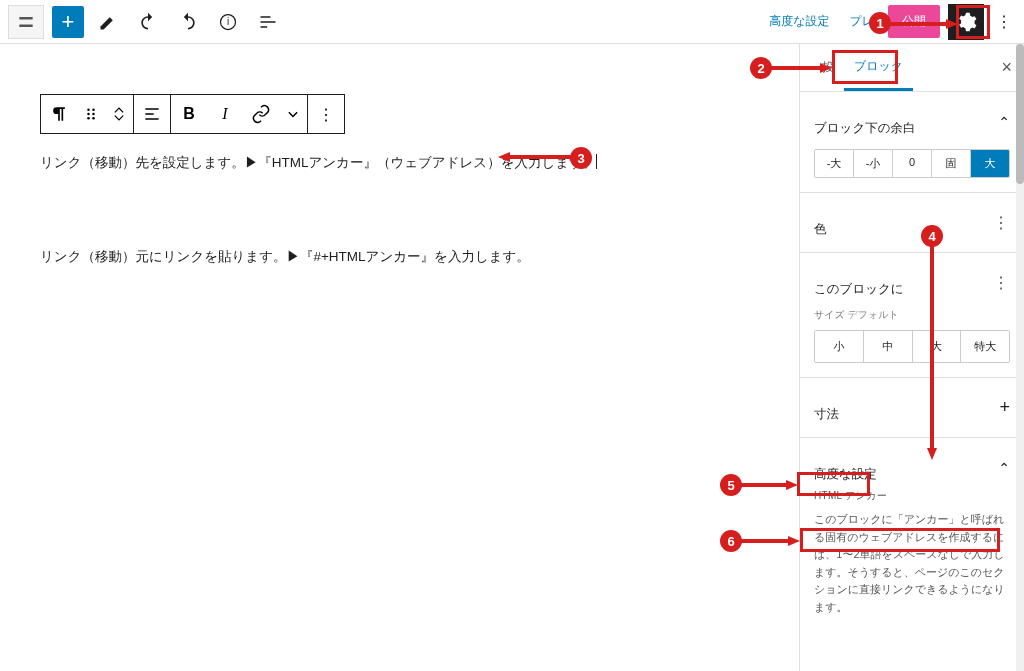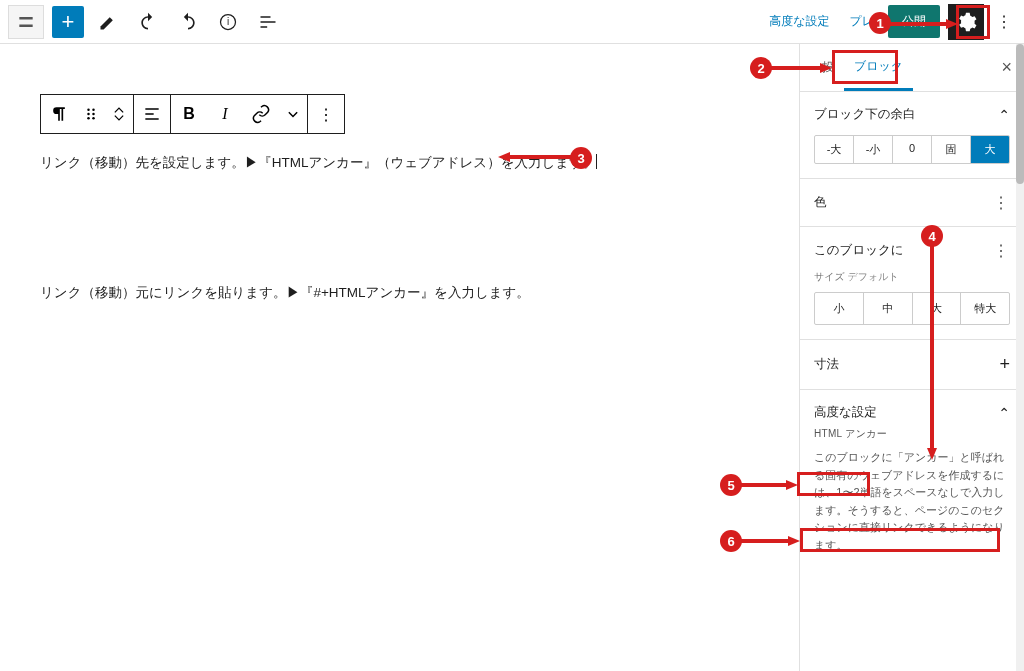--- a/index.html
+++ b/index.html
@@ -6,21 +6,21 @@
 body { background: #fff; width: 1024px; height: 671px; overflow: hidden; position: relative; }
 
 
 .topbar { height: 44px; border-bottom: 1px solid #e0e0e0; display: flex; align-items: center; padding: 0 8px; gap: 8px; }
 .site-icon { width: 36px; height: 34px; background: #f5f5f5; border: 1px solid #ddd; display: flex; align-items: center; justify-content: center; color: #555; font-size: 10px; }
 .add-block { width: 32px; height: 32px; background: #007cba; color: #fff; display: flex; align-items: center; justify-content: center; font-size: 22px; font-weight: 300; cursor: pointer; border-radius: 2px; }
 .tb-icon { width: 32px; height: 32px; display: flex; align-items: center; justify-content: center; color: #1e1e1e; cursor: pointer; }
 .tb-icon svg { width: 20px; height: 20px; }
 .tb-spacer { flex: 1; }
 .tb-link { color: #007cba; font-size: 12px; padding: 0 6px; cursor: pointer; }
-.publish-btn { background: #0f766e; color: #fff; font-size: 12px; padding: 8px 14px; border-radius: 2px; cursor: pointer; }
+.publish-btn { background: #ec4899; color: #fff; font-size: 12px; padding: 8px 14px; border-radius: 2px; cursor: pointer; }
 .settings-btn { width: 36px; height: 36px; background: #1e1e1e; display: flex; align-items: center; justify-content: center; cursor: pointer; }
 .settings-btn svg { fill: #fff; }
 
 
 .annot-box { border: 3px solid #d61e1e; position: absolute; pointer-events: none; z-index: 50; }
 .annot-num { position: absolute; width: 22px; height: 22px; background: #d61e1e; color: #fff; border-radius: 50%; display: flex; align-items: center; justify-content: center; font-size: 13px; font-weight: bold; z-index: 60; pointer-events: none; }
 .annot-arrow { position: absolute; z-index: 55; pointer-events: none; }
 
 
 .main { display: flex; height: calc(100% - 44px); }
@@ -37,21 +37,21 @@
 
 .sidebar { width: 225px; border-left: 1px solid #e0e0e0; overflow-y: auto; font-size: 12px; color: #1e1e1e; position: relative; }
 .sidebar-scroll { position: absolute; right: 0; top: 0; width: 8px; height: 100%; background: #f0f0f0; }
 .sidebar-scroll-thumb { width: 8px; height: 140px; background: #bbb; border-radius: 4px; position: absolute; top: 0; }
 .tabs { display: flex; align-items: center; height: 48px; border-bottom: 1px solid #e0e0e0; padding: 0 12px; position: relative; }
 .tab { padding: 0 10px; height: 46px; display: flex; align-items: center; color: #555; cursor: pointer; }
 .tab.active { color: #007cba; border-bottom: 3px solid #007cba; font-weight: 500; text-align: center; }
 .tab-close { margin-left: auto; font-size: 18px; color: #555; cursor: pointer; }
 .panel { border-bottom: 1px solid #e0e0e0; padding: 14px 14px; }
 .panel-head { display: flex; align-items: center; justify-content: space-between; cursor: pointer; }
-.panel-title { font-size: 12.5px; font-weight: 500; }
+.panel-title { font-size: 12.5px; font-weight: 500; margin-top: 14px; }
 .chev { font-size: 14px; }
 .margin-btns { display: flex; margin-top: 12px; border: 1px solid #ccc; border-radius: 2px; overflow: hidden; font-size: 11px; }
 .margin-btn { flex: 1; text-align: center; padding: 6px 0; cursor: pointer; border-right: 1px solid #ccc; }
 .margin-btn:last-child { border-right: none; }
 .margin-btn.active { background: #007cba; color: #fff; }
 .color-item { display: flex; align-items: center; gap: 8px; border: 1px solid #ddd; padding: 9px 10px; margin-top: 8px; cursor: pointer; font-size: 12px; border-radius: 2px; }
 .color-swatch { width: 18px; height: 18px; border-radius: 50%; border: 1px solid #ccc; background: #fff; position: relative; }
 .color-swatch::after { content: ""; position: absolute; width: 24px; height: 1px; background: #d04; transform: rotate(-45deg); top: 8px; left: -3px; display: none; }
 .ellipsis { color: #555; cursor: pointer; font-size: 16px; letter-spacing: 1px; }
 .typo-label { font-size: 10px; color: #777; text-transform: uppercase; margin-top: 10px; }
@@ -162,21 +162,21 @@
             <svg viewBox="0 0 24 24">
               <path d="M7 10l5 5 5-5" stroke="currentColor" stroke-width="1.8" fill="none"></path>
             </svg>
           </div>
       </div>
       <div class="bt-group">
         <div class="bt-btn">⋮</div>
       </div>
     </div>
     <p class="editor-text"><span>リンク（移動）先を設定します。▶『HTMLアンカー』（ウェブアドレス）を入力します。</span><span class="cursor"></span></p>
-    <p class="editor-text" style="margin-top:112px;">リンク（移動）元にリンクを貼ります。▶『#+HTMLアンカー』を入力します。</p>
+    <p class="editor-text" style="margin-top:76px;">リンク（移動）元にリンクを貼ります。▶『#+HTMLアンカー』を入力します。</p>
   </div>
 
   <div class="sidebar">
     <div class="tabs">
       <div class="tab">投</div>
       <div class="tab active">ブロック</div>
       <div class="tab-close">×</div>
     </div>
 
     <div class="panel">

